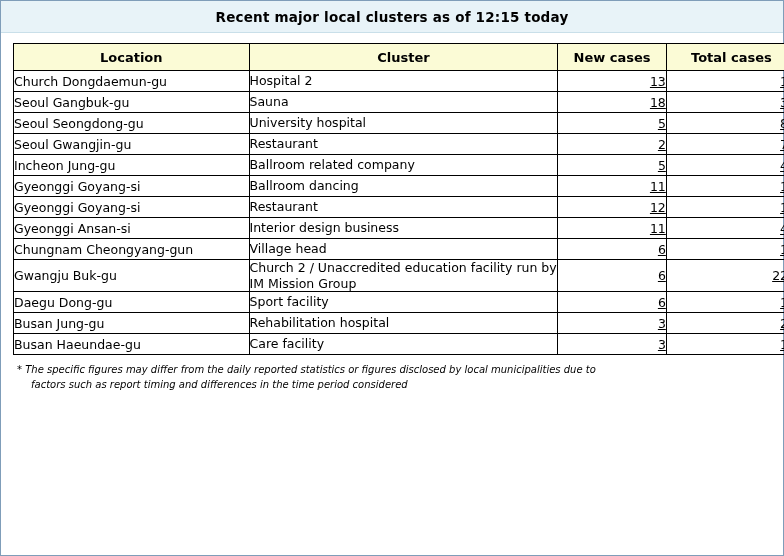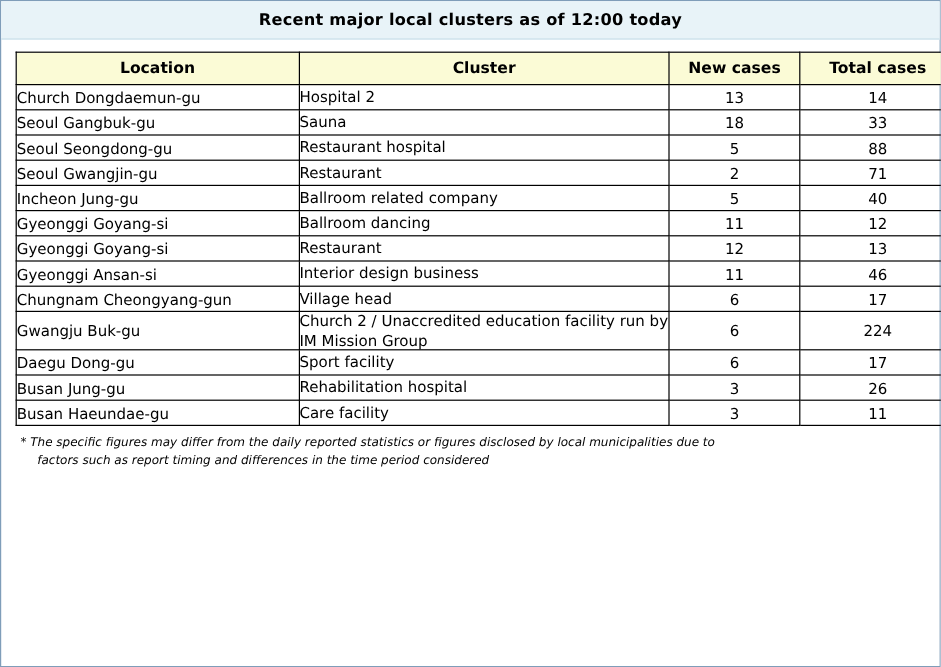--- a/index.html
+++ b/index.html
@@ -67,22 +67,23 @@
     text-align: left;
     padding: 5px 6px 5px 8px;
     height: 20px;
   }
   td.cell-cluster {
     text-align: left;
     padding: 5px 6px 5px 8px;
     line-height: 1.25;
   }
   td.cell-num {
-    text-align: center;
+    text-align: right;
     padding: 5px 4px;
+    text-decoration: underline;
   }
   .footnote {
     padding: 8px 18px 0 16px;
     font-size: 10px;
     font-style: italic;
     line-height: 1.45;
   }
   .footnote .fn-line {
     display: block;
     white-space: nowrap;
@@ -90,21 +91,21 @@
   .footnote .fn-line.indent {
     padding-left: 14px;
   }
 </style>
 </head>
 <body>
 
 <div class="page">
 
   <div class="title-bar">
-    <div class="title-text">Recent major local clusters as of 12:00 today</div>
+    <div class="title-text">Recent major local clusters as of 12:15 today</div>
   </div>
 
   <div class="table-wrap">
     <table class="cluster-table">
       <colgroup>
         <col class="col-location">
         <col class="col-cluster">
         <col class="col-new">
         <col class="col-total">
       </colgroup>
@@ -124,21 +125,21 @@
           <td class="cell-num">14</td>
         </tr>
         <tr>
           <td class="cell-location">Seoul Gangbuk-gu</td>
           <td class="cell-cluster">Sauna</td>
           <td class="cell-num">18</td>
           <td class="cell-num">33</td>
         </tr>
         <tr>
           <td class="cell-location">Seoul Seongdong-gu</td>
-          <td class="cell-cluster">Restaurant hospital</td>
+          <td class="cell-cluster">University hospital</td>
           <td class="cell-num">5</td>
           <td class="cell-num">88</td>
         </tr>
         <tr>
           <td class="cell-location">Seoul Gwangjin-gu</td>
           <td class="cell-cluster">Restaurant</td>
           <td class="cell-num">2</td>
           <td class="cell-num">71</td>
         </tr>
         <tr>

